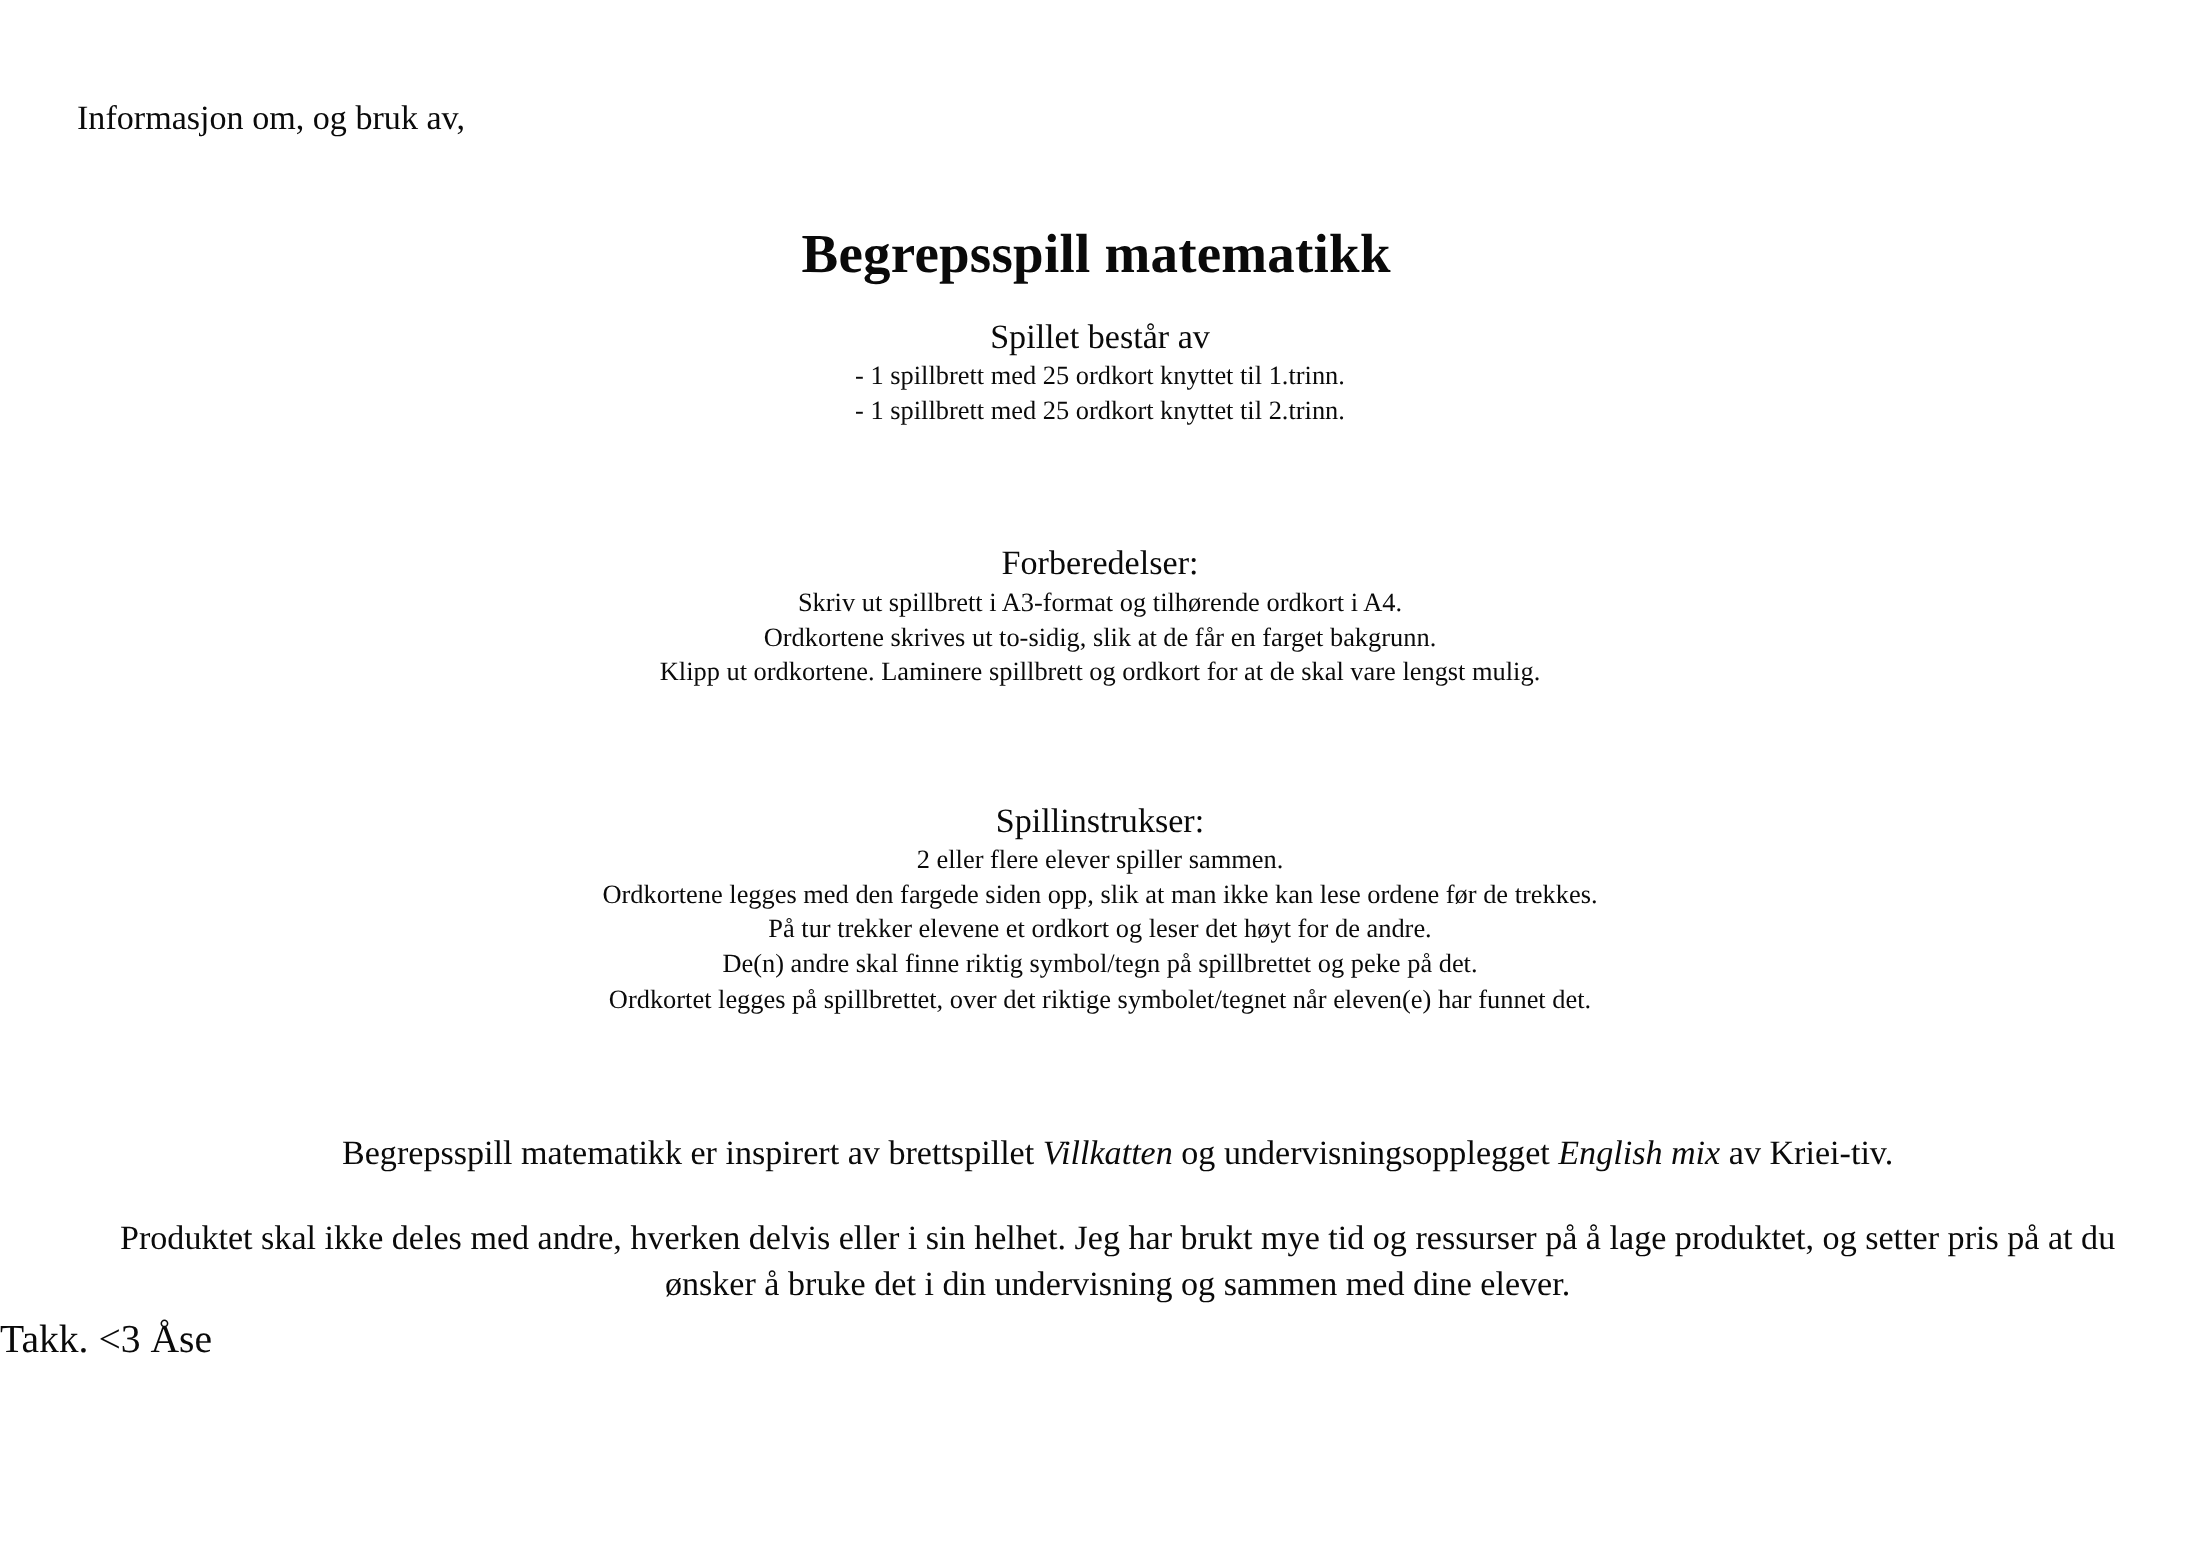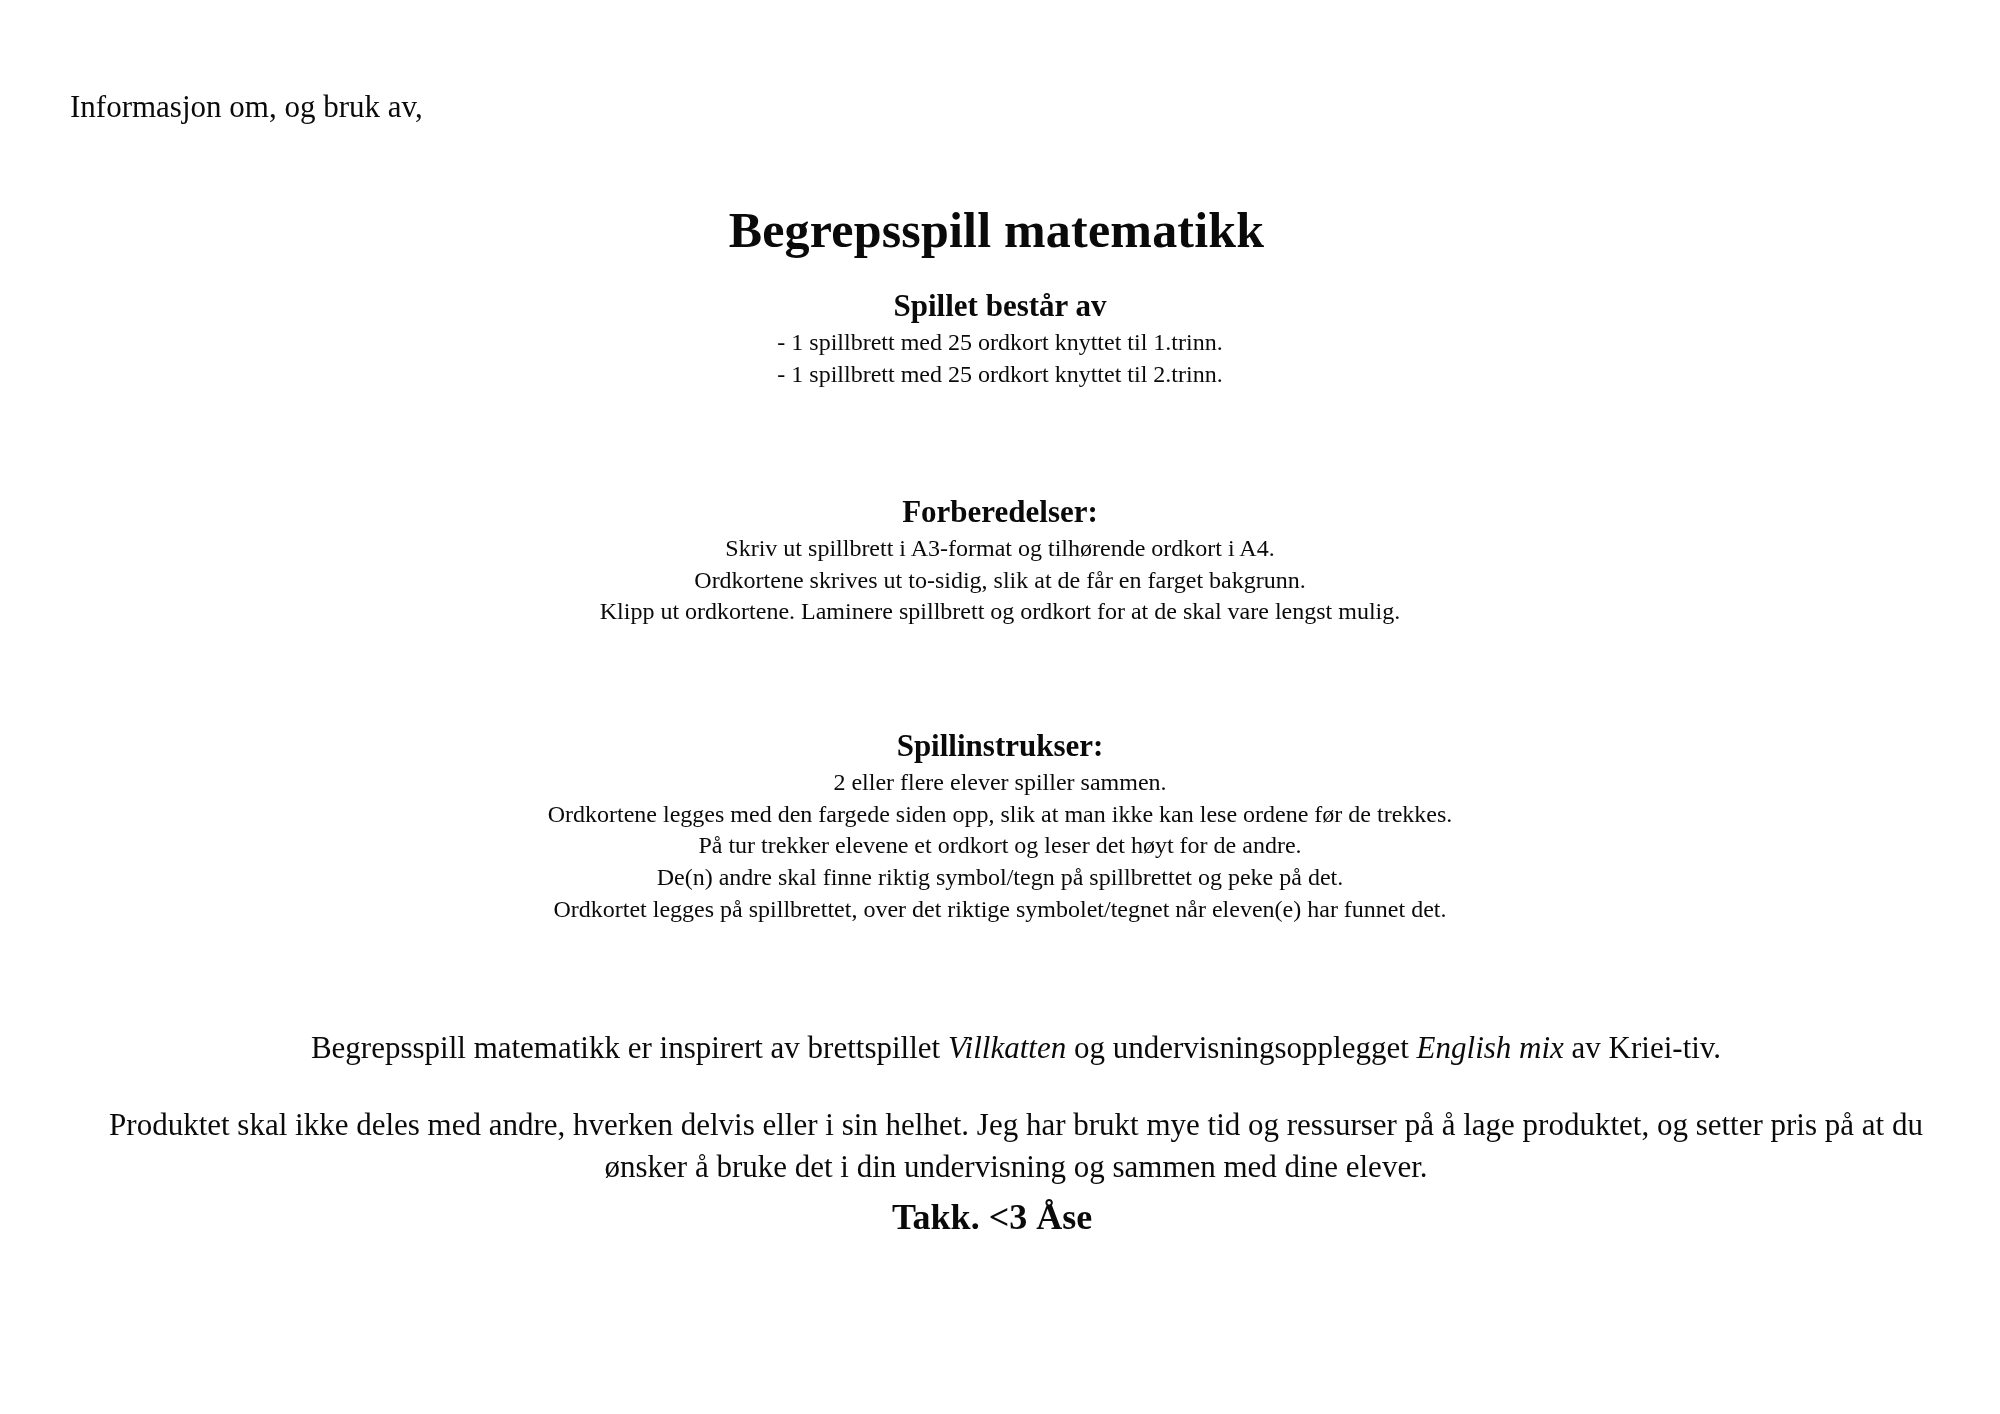--- a/index.html
+++ b/index.html
@@ -38,21 +38,21 @@
     line-height: 1.15;
     letter-spacing: 0.2px;
   }
   .block {
     position: absolute;
     left: 0;
     right: 0;
     text-align: center;
   }
   .block .heading {
-    font-weight: bold;
+    font-weight: normal;
     font-size: 31px;
     line-height: 1.32;
   }
   .block .line {
     font-size: 24px;
     line-height: 1.32;
     white-space: nowrap;
   }
   .para {
     position: absolute;
@@ -72,23 +72,23 @@
   #sec-consists { top: 286px; }
   #sec-prep     { top: 492px; }
   #sec-rules    { top: 726px; }
   #para-inspired { top: 996px; }
   #para-terms   { top: 1073px; }
   #closing {
     position: absolute;
     left: 0;
     right: 16px;
     top: 1196px;
-    text-align: center;
+    text-align: left;
     font-size: 36px;
-    font-weight: bold;
+    font-weight: normal;
     line-height: 1.2;
   }
 </style>
 </head>
 <body>
 
 <div class="page">
 
   <div class="intro">Informasjon om, og bruk av,</div>
 

